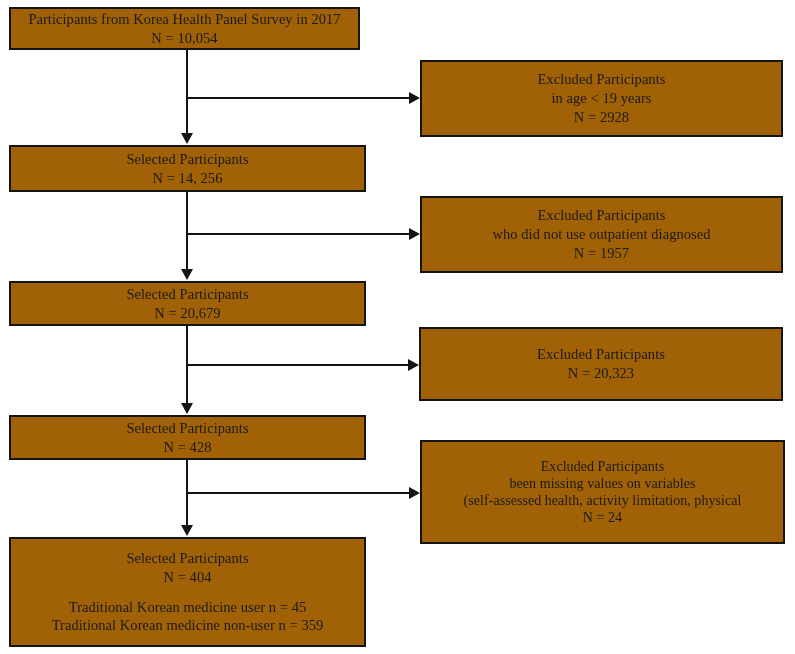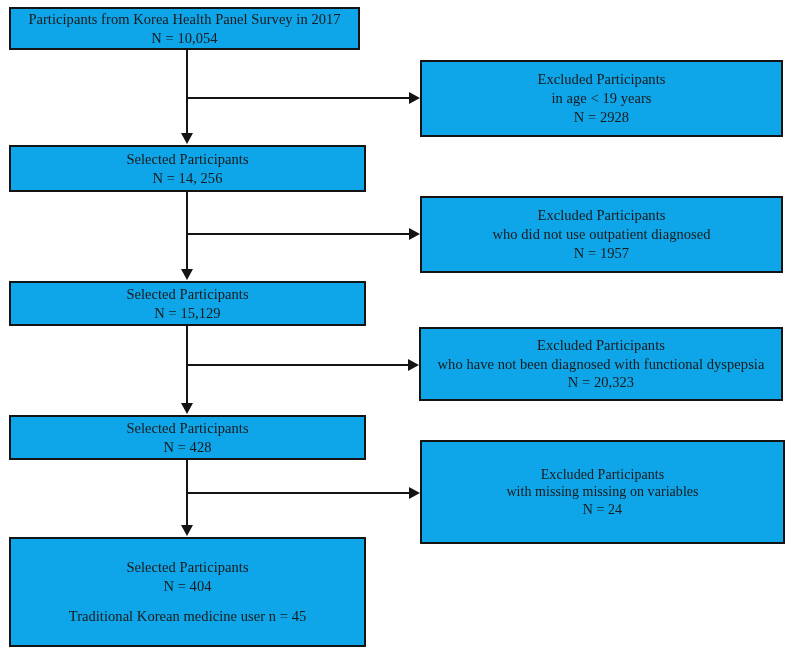--- a/index.html
+++ b/index.html
@@ -14,21 +14,21 @@
     height: 654px;
     background: #ffffff;
     font-family: "Liberation Serif", "DejaVu Serif", serif;
     color: #1a1a1a;
     overflow: hidden;
   }
   .node {
     position: absolute;
     box-sizing: border-box;
     border: 2px solid #141414;
-    background: #0ea5e9;
+    background: #a16207;
     display: flex;
     flex-direction: column;
     align-items: center;
     justify-content: center;
     text-align: center;
     line-height: 1.30;
     font-size: 14.5px;
     letter-spacing: 0.05px;
   }
   .node .line {
@@ -91,56 +91,57 @@
     <span class="line">N = 10,054</span>
   </div>
 
   <div class="node" id="box-sel-1">
     <span class="line">Selected Participants</span>
     <span class="line">N = 14, 256</span>
   </div>
 
   <div class="node" id="box-sel-2">
     <span class="line">Selected Participants</span>
-    <span class="line">N = 15,129</span>
+    <span class="line">N = 20,679</span>
   </div>
 
   <div class="node" id="box-sel-3">
     <span class="line">Selected Participants</span>
     <span class="line">N = 428</span>
   </div>
 
   <div class="node" id="box-final">
     <span class="line">Selected Participants</span>
     <span class="line">N = 404</span>
     <span class="spacer"></span>
     <span class="line">Traditional Korean medicine user n = 45</span>
+    <span class="line">Traditional Korean medicine non-user n = 359</span>
   </div>
 
   <div class="node" id="box-exc-1">
     <span class="line">Excluded Participants</span>
     <span class="line">in age &lt; 19 years</span>
     <span class="line">N = 2928</span>
   </div>
 
   <div class="node" id="box-exc-2">
     <span class="line">Excluded Participants</span>
     <span class="line">who did not use outpatient diagnosed</span>
     <span class="line">N = 1957</span>
   </div>
 
   <div class="node" id="box-exc-3">
     <span class="line">Excluded Participants</span>
-    <span class="line">who have not been diagnosed with functional dyspepsia</span>
     <span class="line">N = 20,323</span>
   </div>
 
   <div class="node" id="box-exc-4">
     <span class="line">Excluded Participants</span>
-    <span class="line">with missing missing on variables</span>
+    <span class="line">been missing values on variables</span>
+    <span class="line">(self-assessed health, activity limitation, physical</span>
     <span class="line">N = 24</span>
   </div>
 
   <div class="v-line" style="left:186px; top:50px; height:84px;"></div>
   <div class="arrow-down" style="left:181px; top:133px;"></div>
   <div class="h-line" style="left:186px; top:97px; width:224px;"></div>
   <div class="arrow-right" style="left:409px; top:92px;"></div>
 
   <div class="v-line" style="left:186px; top:192px; height:79px;"></div>
   <div class="arrow-down" style="left:181px; top:269px;"></div>

